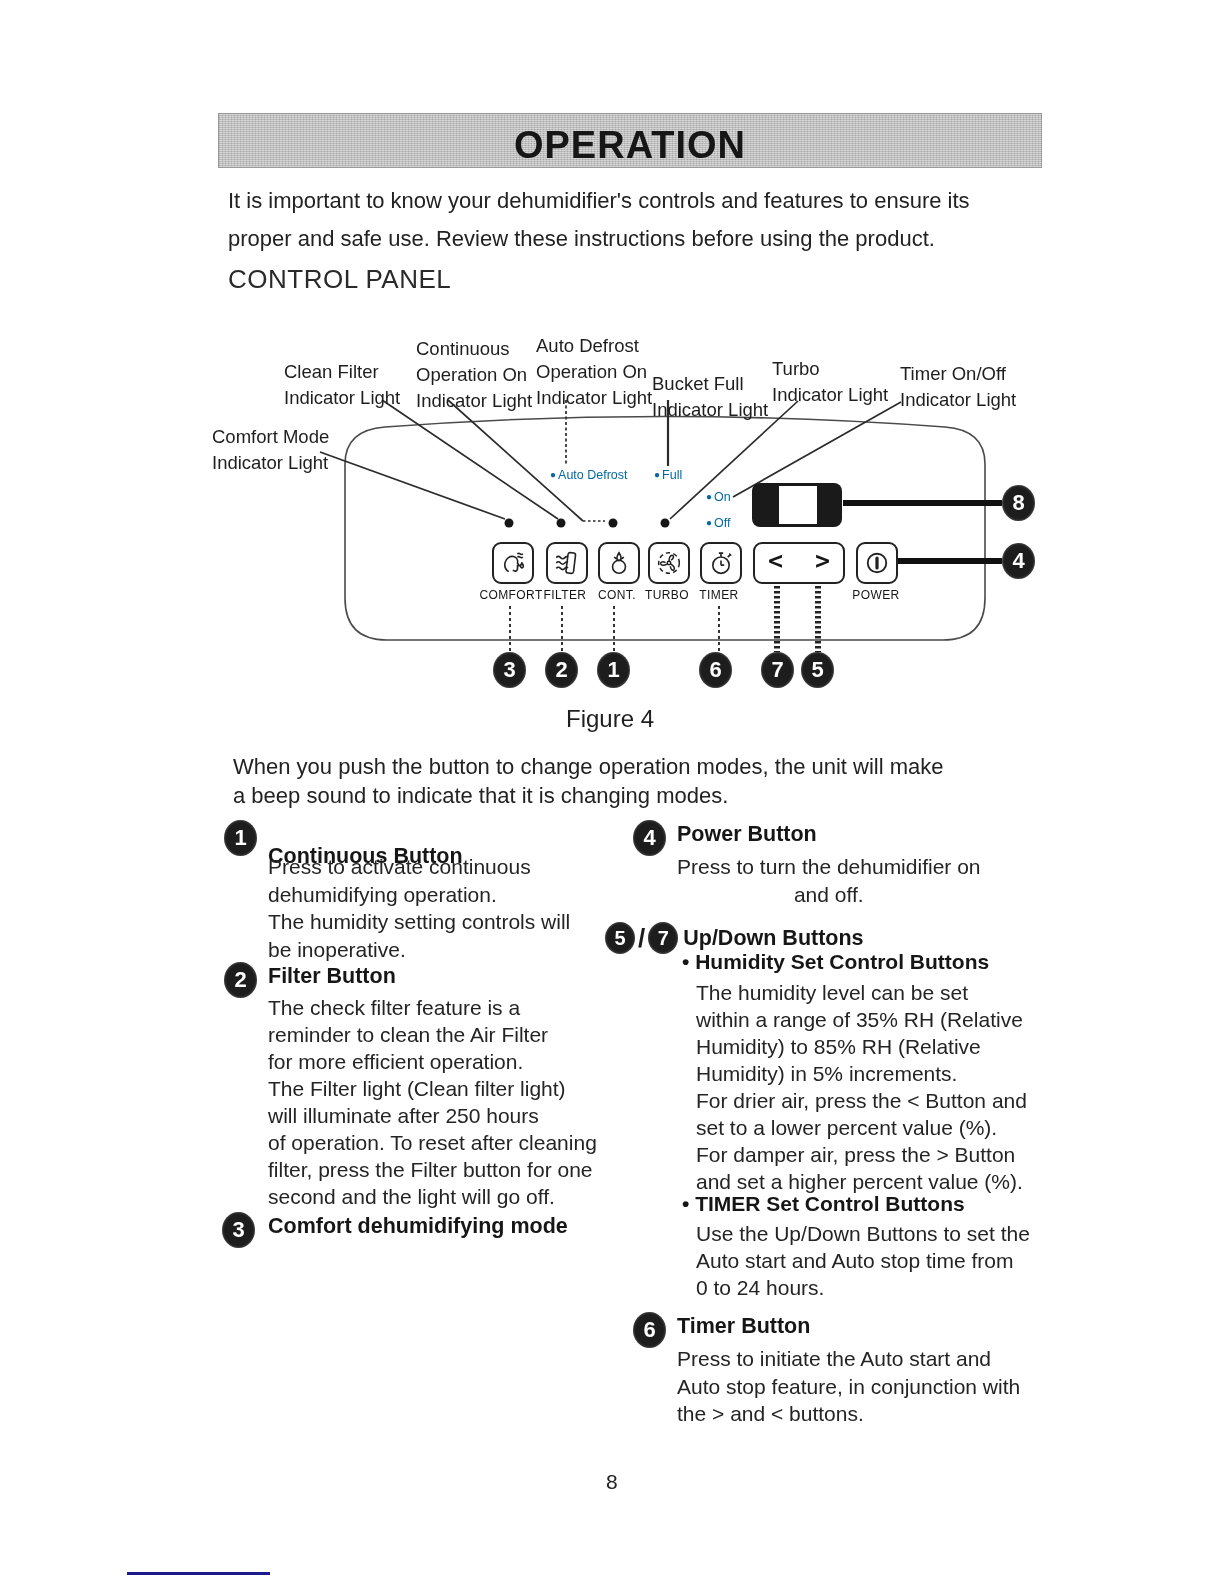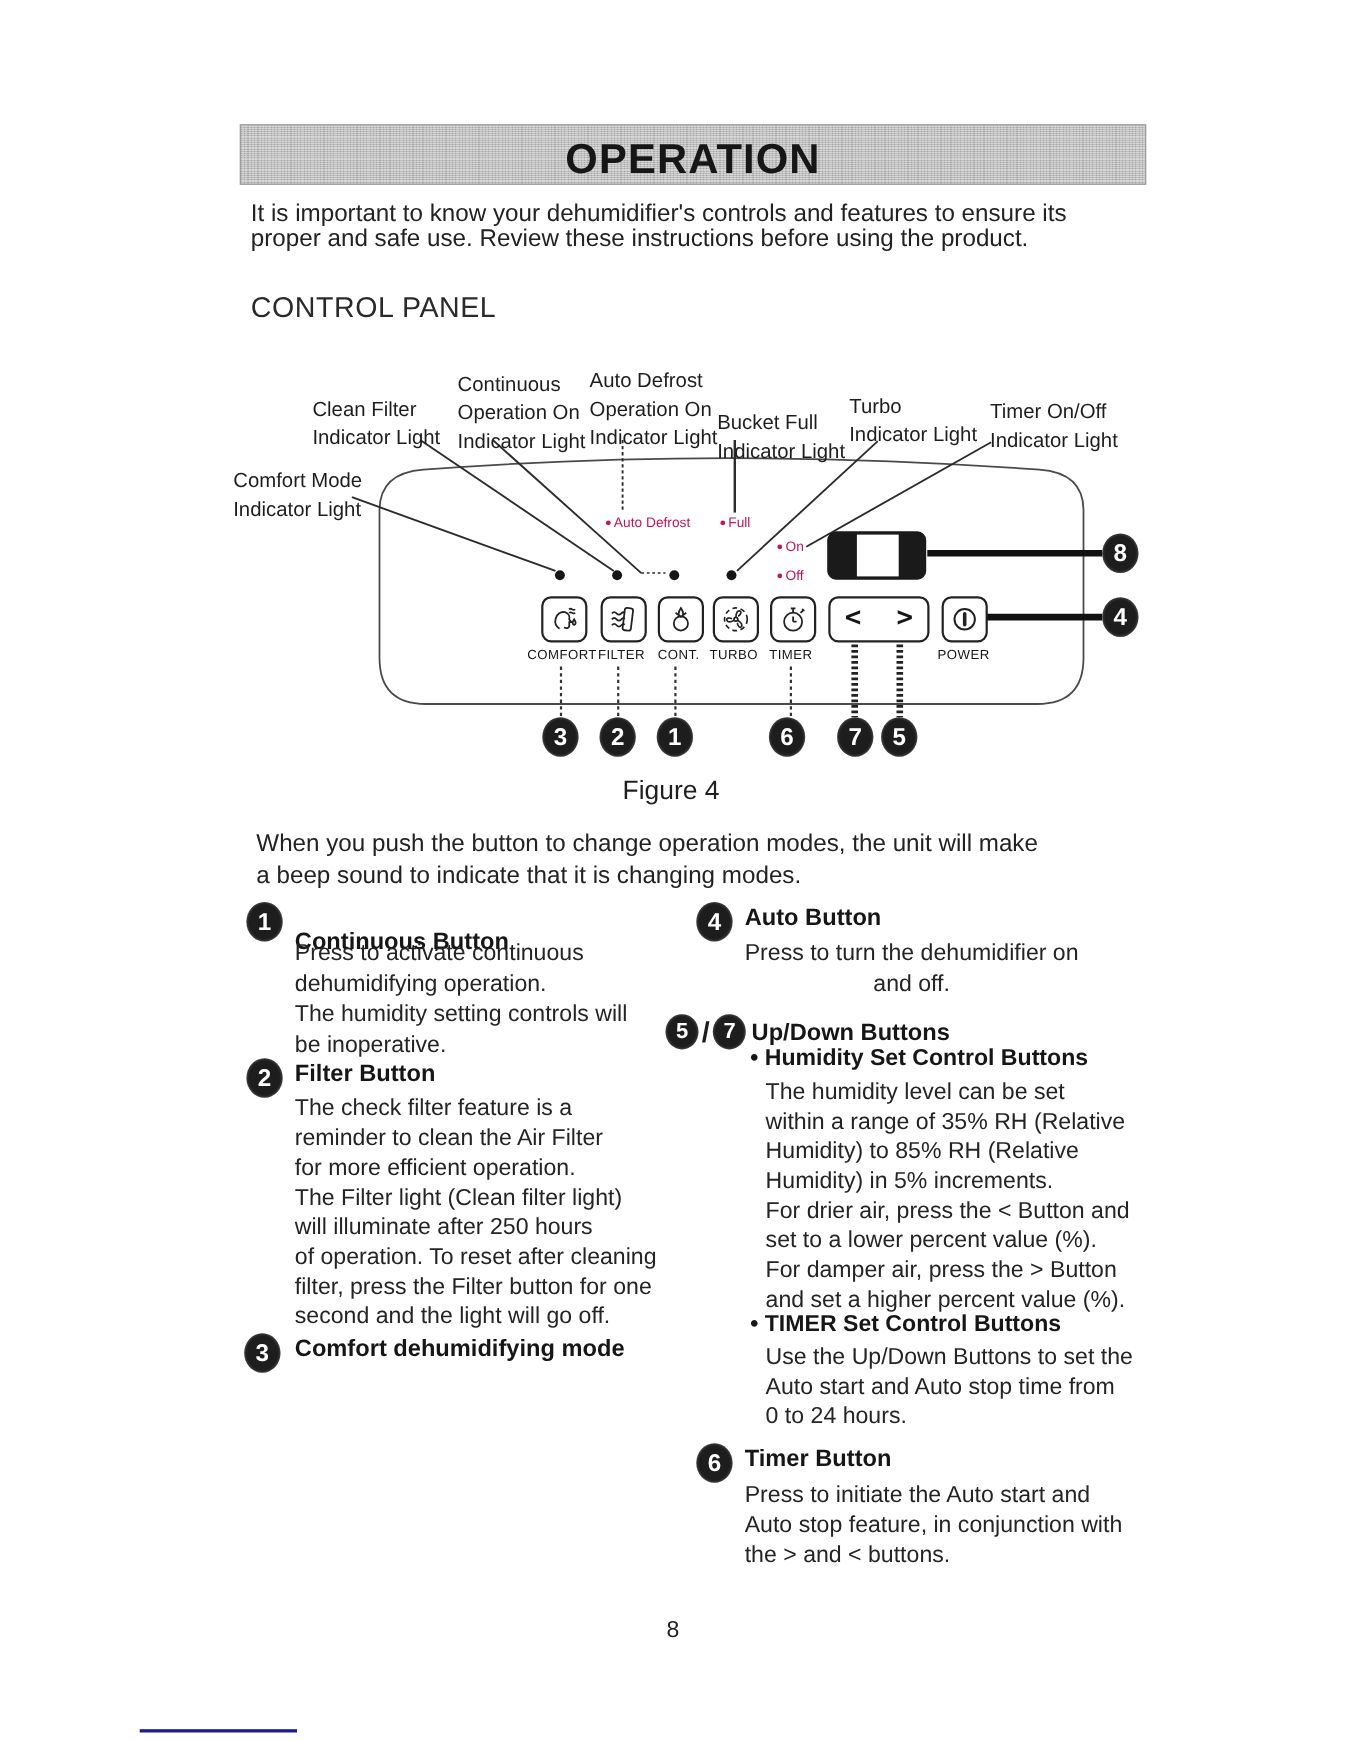--- a/index.html
+++ b/index.html
@@ -14,25 +14,25 @@
   .band{
     left:218px;top:113px;width:822px;height:53px;
     background-color:#bdbdbd;
     background-image:
       repeating-linear-gradient(0deg, rgba(255,255,255,.38) 0 1px, rgba(0,0,0,0) 1px 2px),
       repeating-linear-gradient(90deg, rgba(90,90,90,.22) 0 1px, rgba(0,0,0,0) 1px 3px);
     border:1px solid #9a9a9a;
     display:flex;align-items:flex-end;justify-content:center;
   }
   .band-title{font-size:38px;font-weight:bold;letter-spacing:1px;color:#161616;}
-  .intro{left:228px;top:182px;width:790px;font-size:22px;line-height:23px;color:#222;}
+  .intro{left:228px;top:182px;width:790px;font-size:22px;line-height:38px;color:#222;}
   .h2{left:228px;top:264px;font-size:26px;letter-spacing:.5px;color:#2a2a2a;}
   
   .dlabel{font-size:18.5px;line-height:26px;color:#1e1e1e;}
-  .ptext{font-size:12.5px;color:#be185d;white-space:nowrap;}
+  .ptext{font-size:12.5px;color:#0369a1;white-space:nowrap;}
   .ptext .dot{font-size:10px;vertical-align:1px;margin-right:2px;}
   
   .pbtn{
     border:2.2px solid #222;border-radius:9px;width:38px;height:38px;
     display:flex;align-items:center;justify-content:center;background:#fff;
   }
   .pbtn svg{display:block;}
   .rocker{width:88px;height:38px;border:2.2px solid #222;border-radius:9px;background:#fff;}
   .rocker span{position:absolute;top:2px;font-size:25px;font-weight:bold;color:#171717;
     font-family:"DejaVu Sans Mono",monospace;}
@@ -224,21 +224,21 @@
 The Filter light (Clean filter light)
 will illuminate after 250 hours
 of operation. To reset after cleaning
 filter, press the Filter button for one
 second and the light will go off.</div>
 
   <div class="abs co" style="left:222px;top:1212px;">3</div>
   <div class="abs stitle" style="left:268px;top:1214px;">Comfort dehumidifying mode</div>
 
   <div class="abs co" style="left:633px;top:820px;">4</div>
-  <div class="abs stitle" style="left:677px;top:822px;">Auto Button</div>
+  <div class="abs stitle" style="left:677px;top:822px;">Power Button</div>
   <div class="abs sbody lh275 pre" style="left:677px;top:853px;text-align:center;">Press to turn the dehumidifier on
 and off.</div>
 
   <div class="abs updown-row" style="left:605px;top:922px;">
     <div class="co small">5</div>
     <div class="slash">/</div>
     <div class="co small">7</div>
     <div class="stitle" style="margin-left:3px;">Up/Down Buttons</div>
   </div>
   <div class="abs bullet-title" style="left:682px;top:950px;">• Humidity Set Control Buttons</div>

